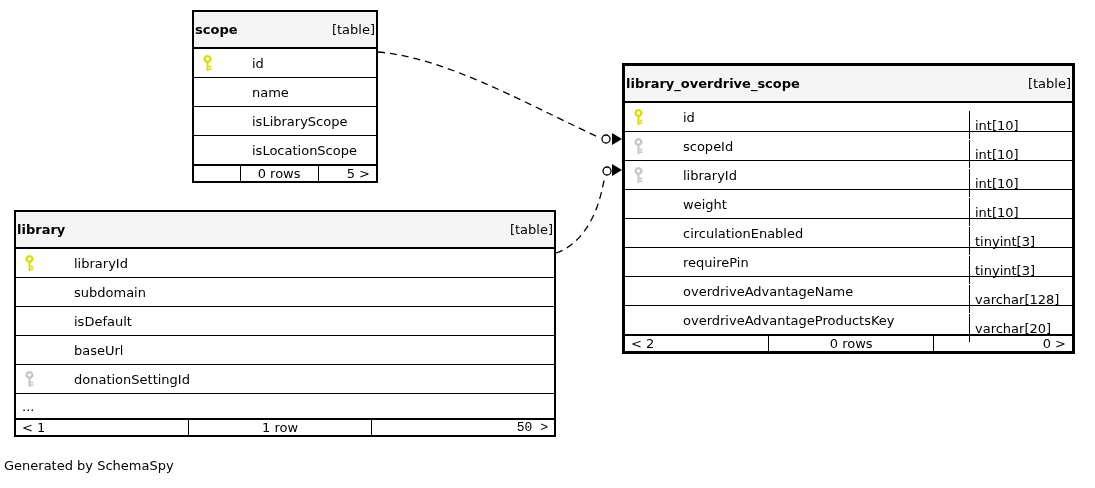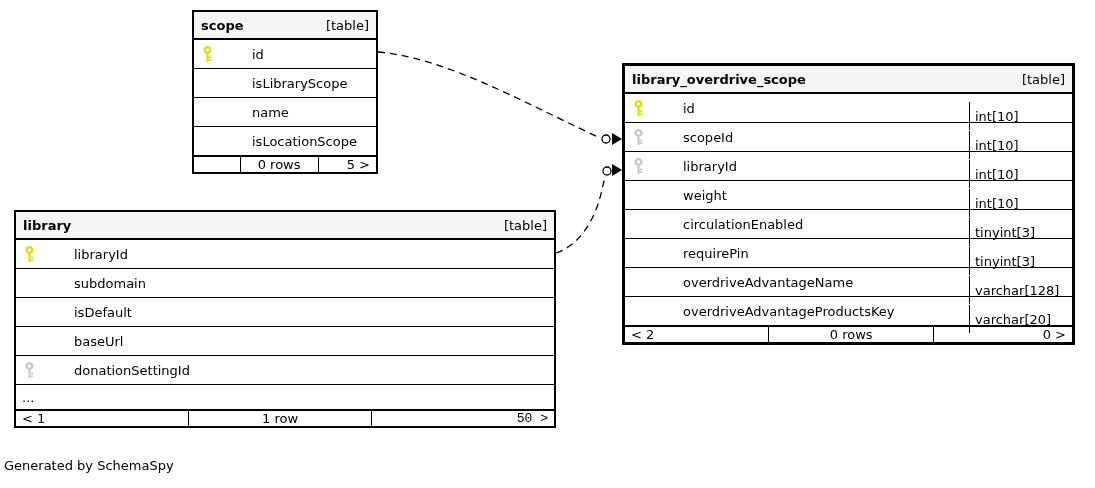--- a/index.html
+++ b/index.html
@@ -6,22 +6,22 @@
   body{
     width:1095px;height:488px;position:relative;background:#ffffff;
     font-family:"DejaVu Sans","Liberation Sans",sans-serif;
     font-size:13px;color:#000;overflow:hidden;
   }
   *{box-sizing:border-box;}
 
   .dtable{position:absolute;background:#fff;border:2px solid #000;}
   .dtable.los{border-width:3px;}
 
-  .hdr{height:28px;background:var(--header-bg,#f5f5f5);border-bottom:2px solid #000;
-       display:flex;align-items:center;justify-content:space-between;padding:0 7px;}
+  .hdr{height:37px;background:var(--header-bg,#f5f5f5);border-bottom:2px solid #000;
+       display:flex;align-items:center;justify-content:space-between;padding:0 1px;}
   .tname{font-weight:bold;}
 
   .row{height:29px;display:flex;align-items:center;border-bottom:1px solid #000;background:#fff;gap:32px;}
   .row:last-of-type{border-bottom:none;}
   .keyslot{width:22px;padding-left:8px;display:flex;align-items:center;flex:0 0 22px;}
   .col-name{padding-left:4px;white-space:nowrap;}
   .col-type{margin-left:auto;border-left:1px solid #000;width:103px;height:100%;
             display:flex;align-items:center;padding-left:5px;flex:0 0 103px;margin-top:16px;}
   .row.trunc{height:25px;padding-left:6px;}
 
@@ -78,25 +78,25 @@
           <path fill-rule="evenodd" d="M5.5 0a4 4 0 1 0 .001 0Z M5.5 2.2a1.7 1.7 0 1 1 -.001 0Z"></path>
           <rect x="4.5" y="7.6" width="2" height="8.4"></rect>
           <rect x="6.5" y="10.6" width="2.8" height="1.7"></rect>
           <rect x="6.5" y="13.3" width="2.8" height="1.7"></rect>
         </svg>
       </span>
     <span class="col-name">id</span>
   </div>
   <div class="row">
     <span class="keyslot"></span>
+    <span class="col-name">name</span>
+  </div>
+  <div class="row">
+    <span class="keyslot"></span>
     <span class="col-name">isLibraryScope</span>
-  </div>
-  <div class="row">
-    <span class="keyslot"></span>
-    <span class="col-name">name</span>
   </div>
   <div class="row">
     <span class="keyslot"></span>
     <span class="col-name">isLocationScope</span>
   </div>
   <div class="ftr">
     <span class="cell c1"></span>
     <span class="cell c2 center">0 rows</span>
     <span class="cell c3 right">5 &gt;</span>
   </div>

